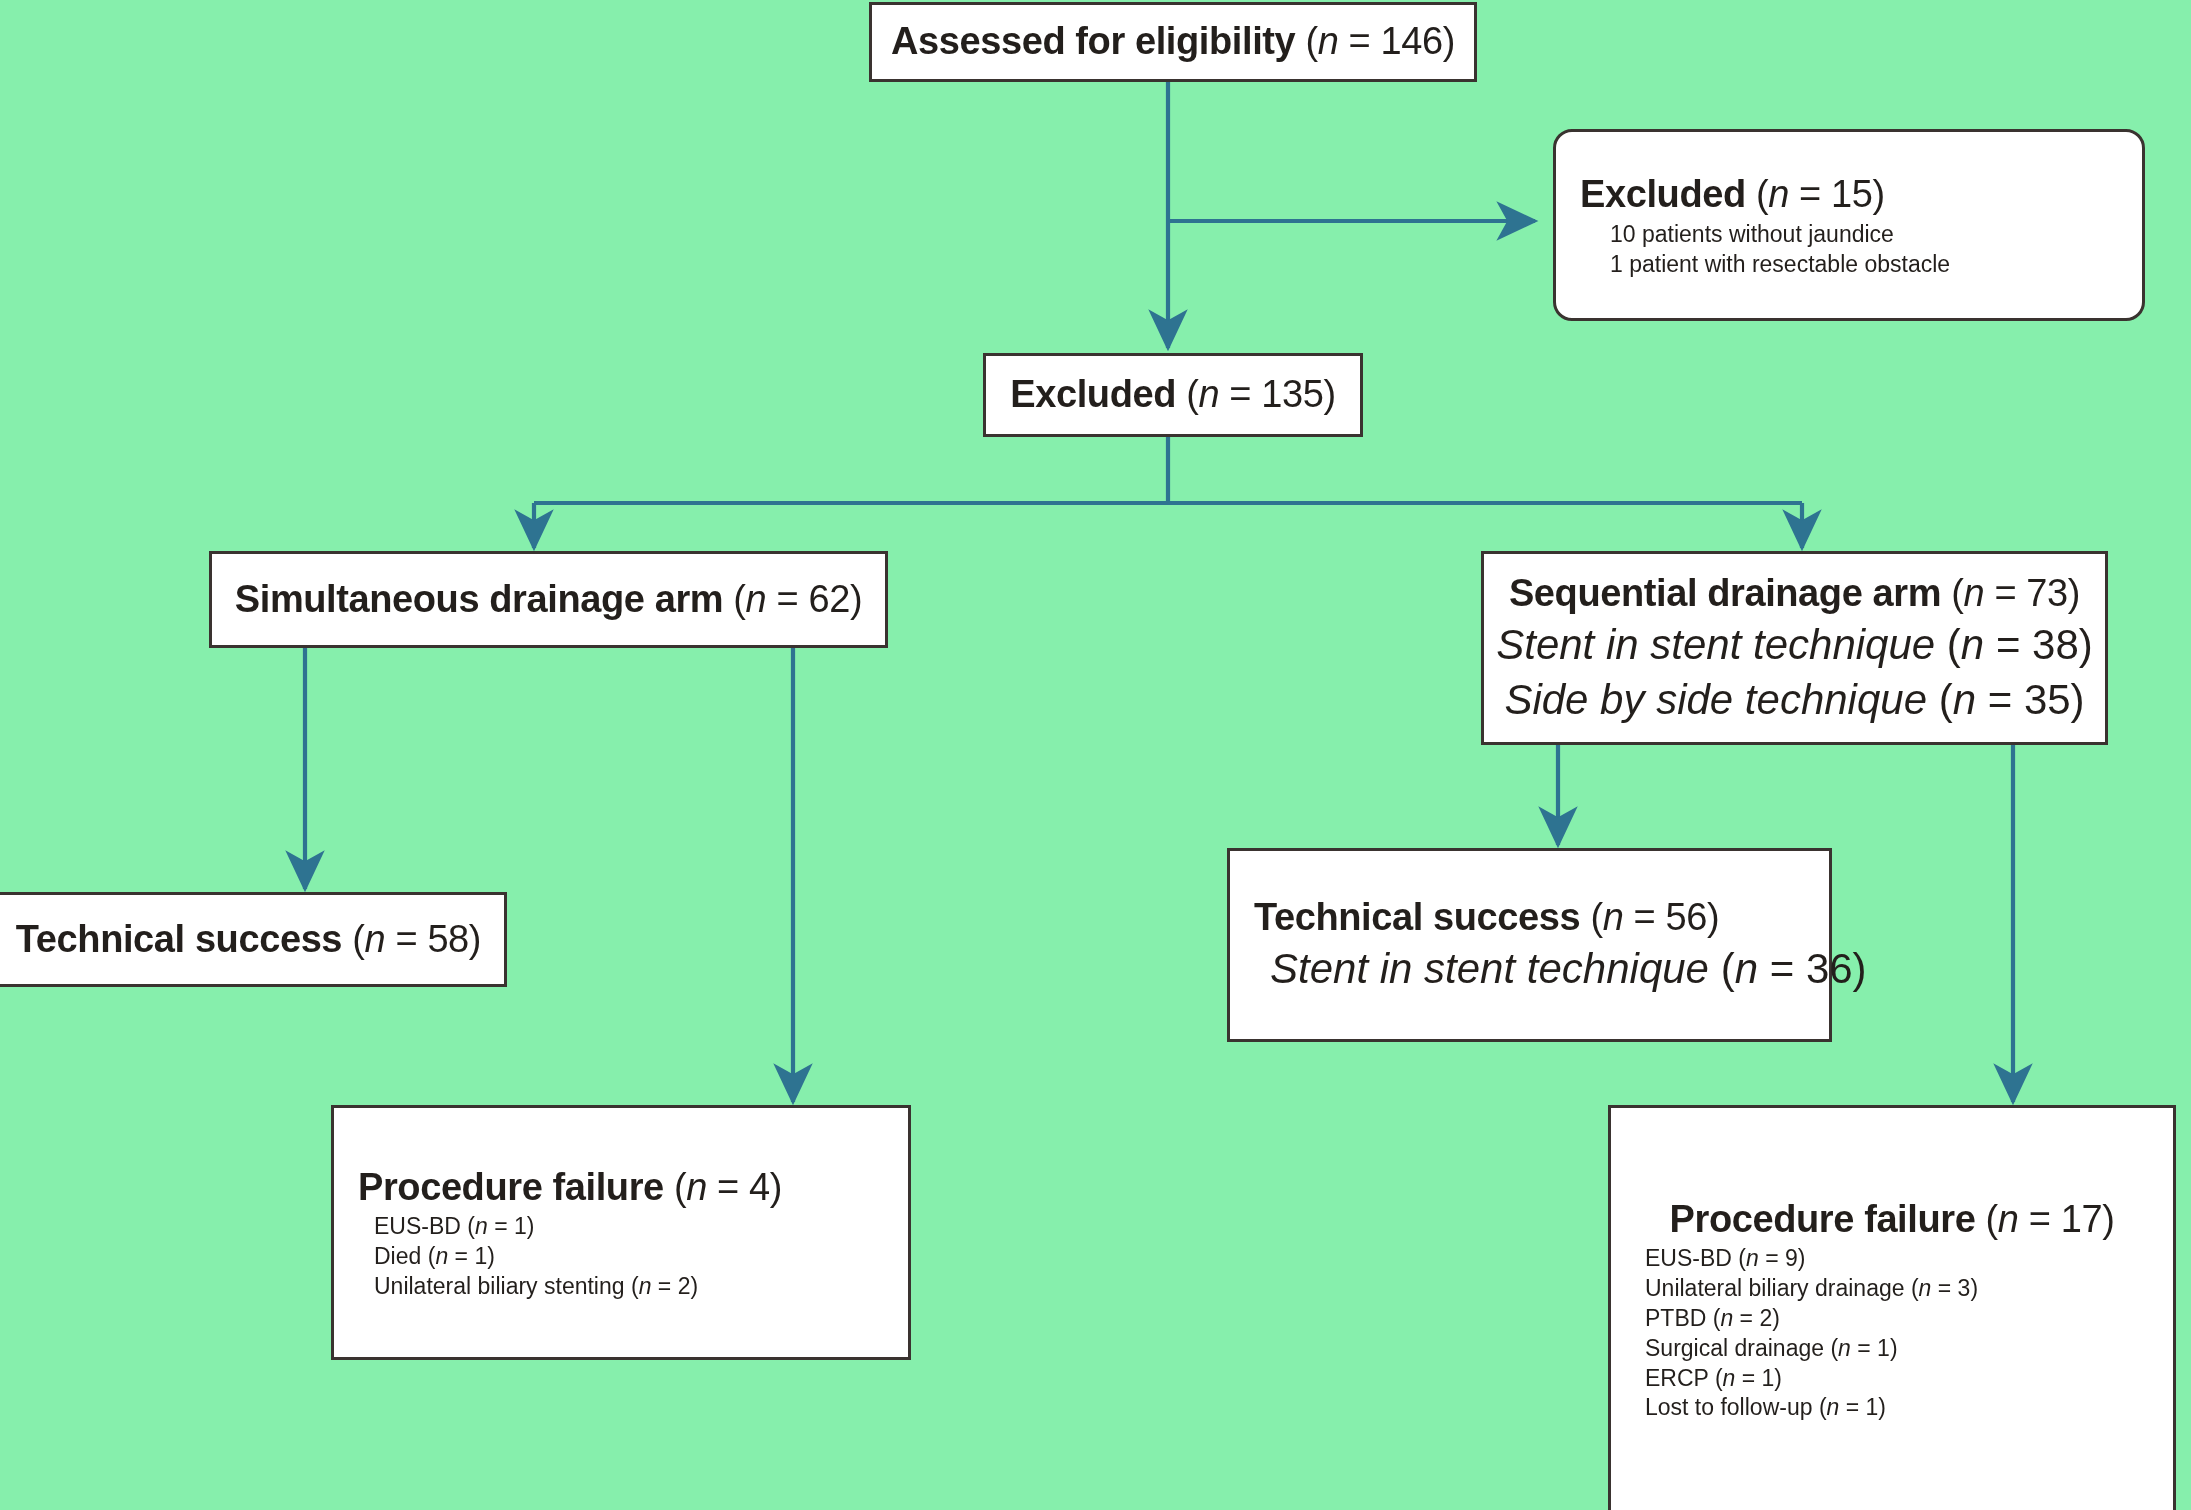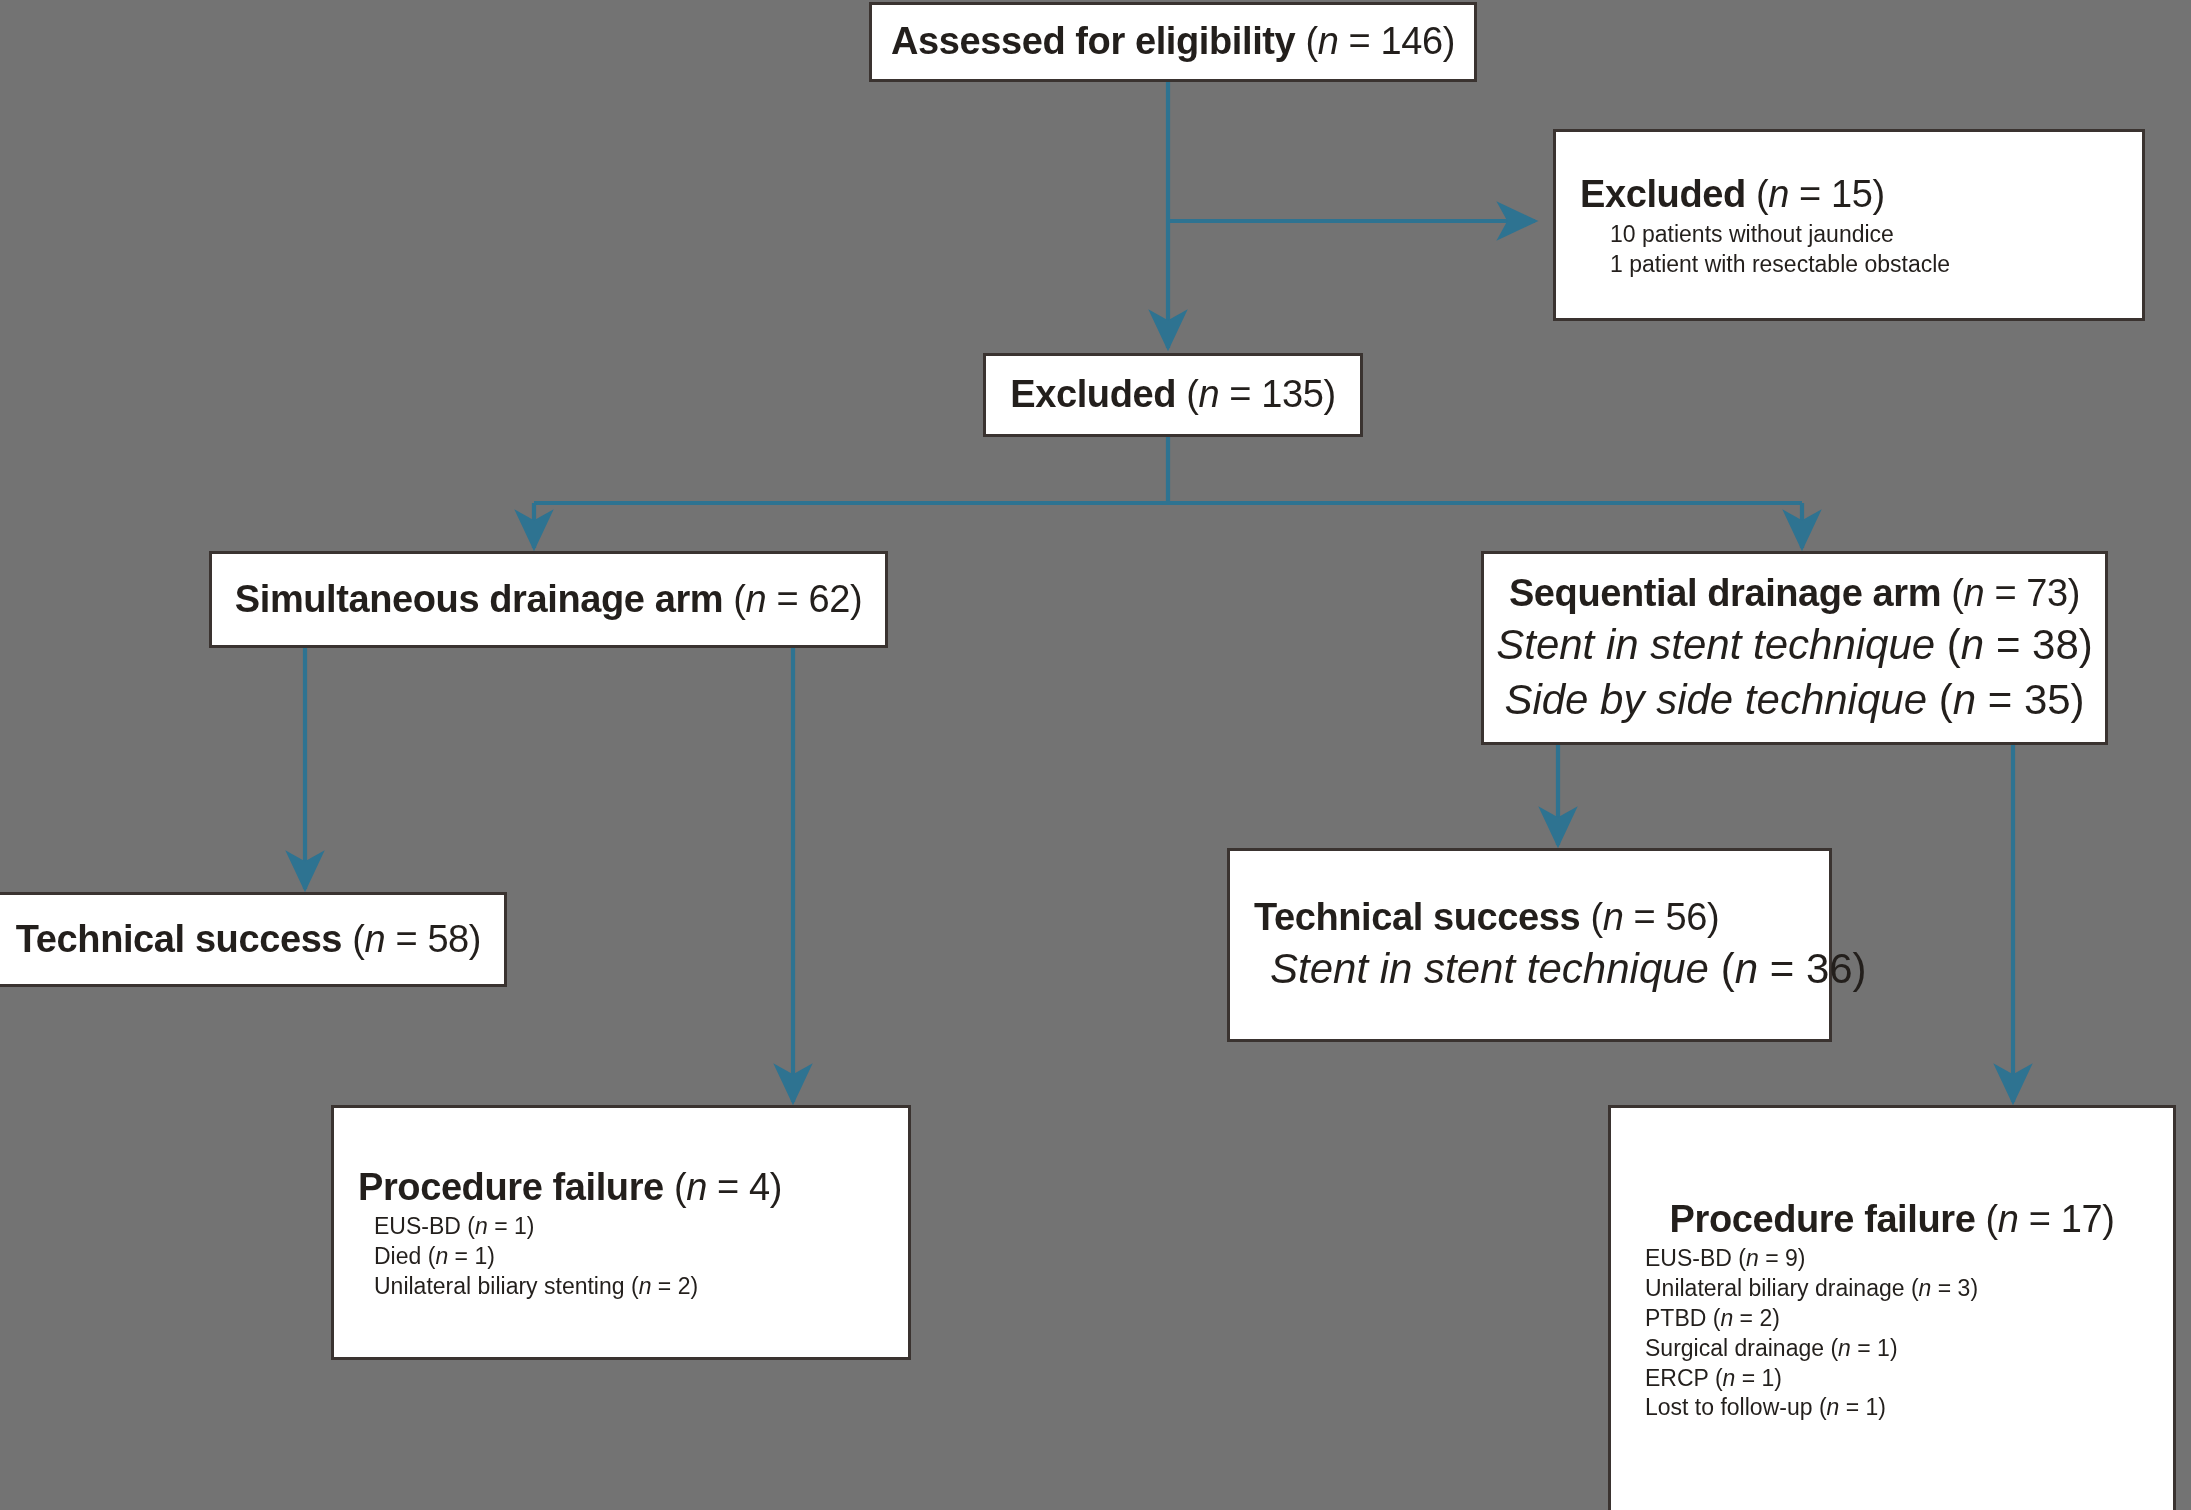--- a/index.html
+++ b/index.html
@@ -4,21 +4,21 @@
 <style>
   html, body {
     margin: 0;
     padding: 0;
     background: #ffffff;
   }
   #root {
     position: relative;
     width: 2191px;
     height: 1510px;
-    background: #737373;
+    background: #86efac;
     font-family: "Liberation Sans", sans-serif;
     overflow: hidden;
   }
   .node {
     position: absolute;
     box-sizing: border-box;
     background: #ffffff;
     border: 3px solid #3a3330;
     display: flex;
     flex-direction: column;
@@ -94,21 +94,21 @@
     <path d="M2013,745 L2013,1102" stroke="#2e7391" stroke-width="4.2" fill="none" marker-end="url(#ah)"></path>
   </svg>
 
   <div class="node" style="left:869px; top:2px; width:608px; height:80px;">
     <div class="line hdr center">
       <span>Assessed for eligibility</span>
       <span class="n">(<i class="nv">n</i> = <span>146</span>)</span>
     </div>
   </div>
 
-  <div class="node" style="left:1553px; top:129px; width:592px; height:192px;">
+  <div class="node" style="left:1553px; top:129px; width:592px; height:192px;border-radius:19px;">
     <div class="line hdr pad-l-24">
       <span>Excluded</span>
       <span class="n">(<i class="nv">n</i> = <span>15</span>)</span>
     </div>
     <div class="line sub pad-l-54">10 patients without jaundice</div>
     <div class="line sub pad-l-54">1 patient with resectable obstacle</div>
   </div>
 
   <div class="node" style="left:983px; top:353px; width:380px; height:84px;">
     <div class="line hdr center">

